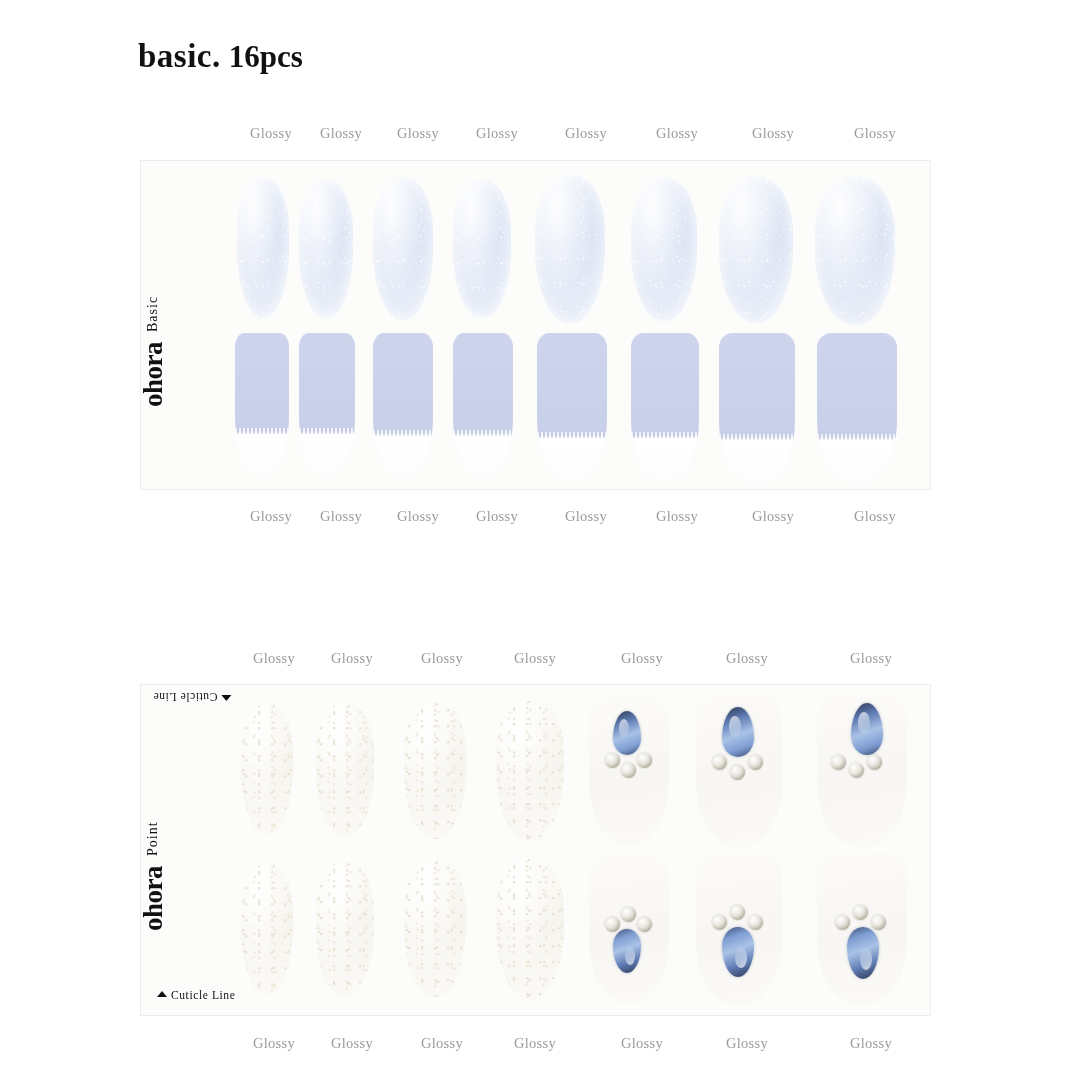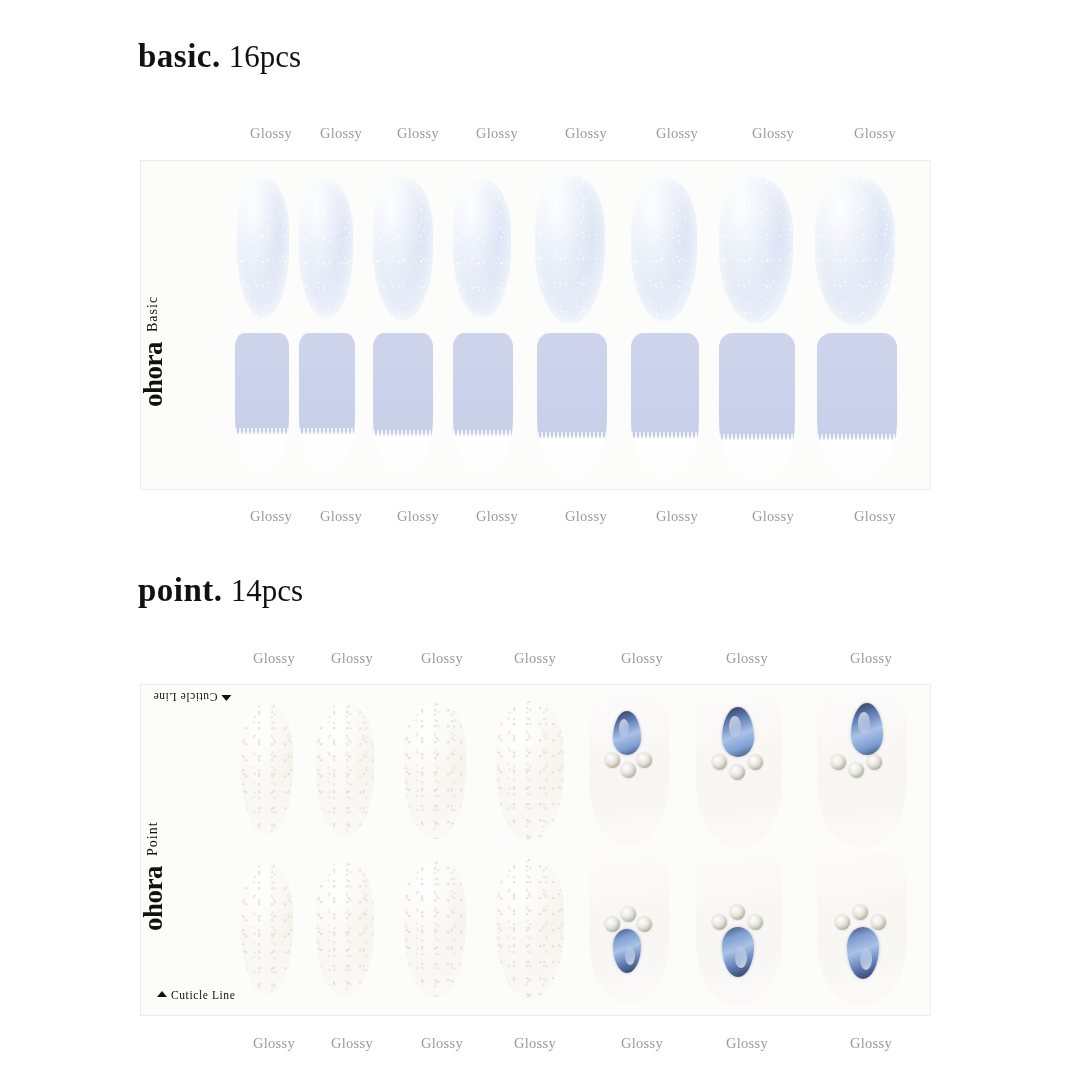--- a/index.html
+++ b/index.html
@@ -30,21 +30,21 @@
     white-space: nowrap;
   }
   .section-title .name {
     font-weight: bold;
     font-size: 33px;
     letter-spacing: 0.5px;
     color: #111;
     margin-top: 44px;
   }
   .section-title .count {
-    font-weight: normal;
+    font-weight: bold;
     font-size: 31px;
     color: #111;
     margin-left: 8px;
   }
   #title-basic { top: 38px; }
   #title-point { top: 572px; }
 
   
   .sheet {
     position: absolute;
@@ -278,23 +278,20 @@
 
   <div class="finish-label" style="left:236px; top:508px;">Glossy</div>
   <div class="finish-label" style="left:306px; top:508px;">Glossy</div>
   <div class="finish-label" style="left:383px; top:508px;">Glossy</div>
   <div class="finish-label" style="left:462px; top:508px;">Glossy</div>
   <div class="finish-label" style="left:551px; top:508px;">Glossy</div>
   <div class="finish-label" style="left:642px; top:508px;">Glossy</div>
   <div class="finish-label" style="left:738px; top:508px;">Glossy</div>
   <div class="finish-label" style="left:840px; top:508px;">Glossy</div>
 
-  <div class="section-title" id="title-point">
-    <span class="name">point.</span><span class="count">14pcs</span>
-  </div>
 
   <div class="finish-label" style="left:239px; top:650px;">Glossy</div>
   <div class="finish-label" style="left:317px; top:650px;">Glossy</div>
   <div class="finish-label" style="left:407px; top:650px;">Glossy</div>
   <div class="finish-label" style="left:500px; top:650px;">Glossy</div>
   <div class="finish-label" style="left:607px; top:650px;">Glossy</div>
   <div class="finish-label" style="left:712px; top:650px;">Glossy</div>
   <div class="finish-label" style="left:836px; top:650px;">Glossy</div>
 
   <div class="sheet" id="sheet-point">

